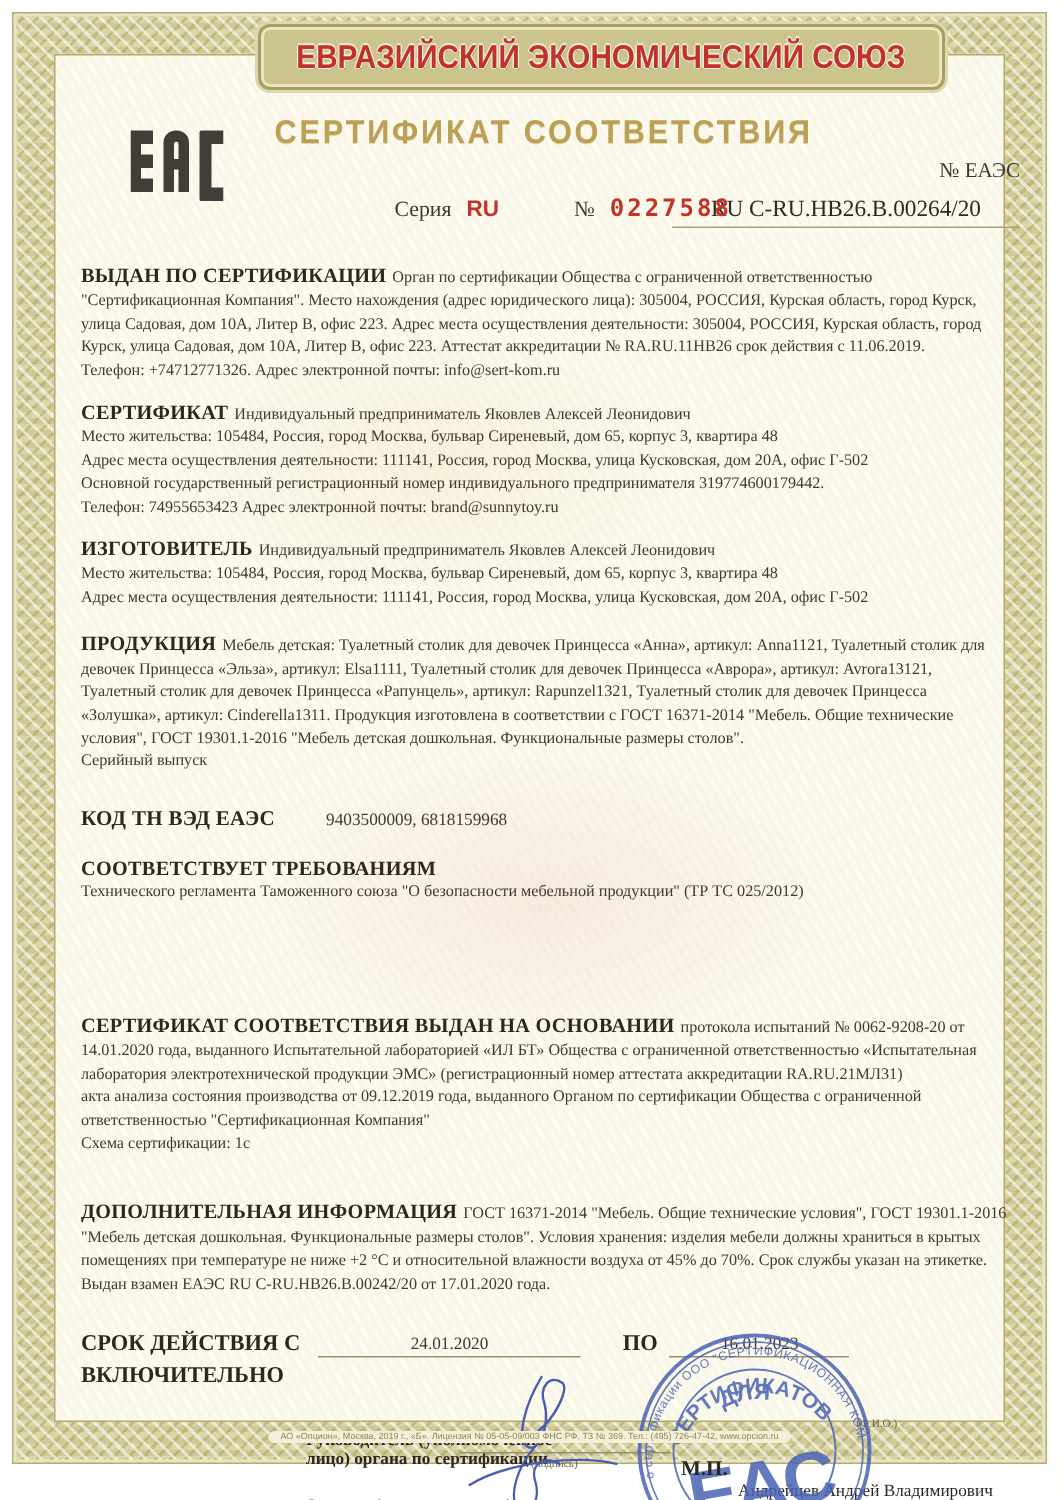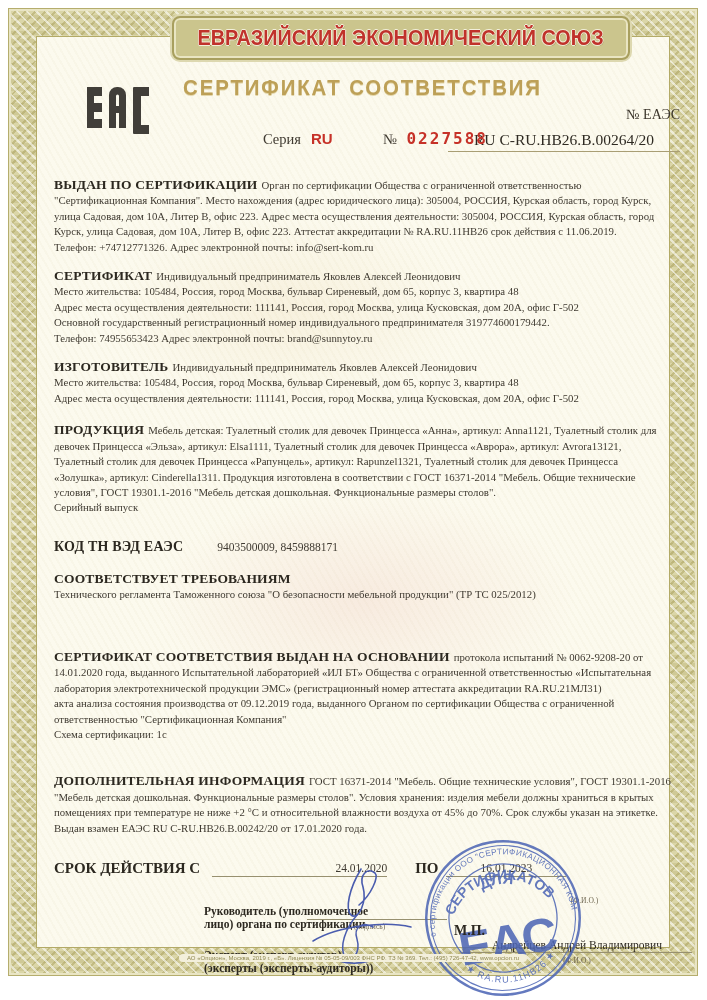--- a/index.html
+++ b/index.html
@@ -72,29 +72,29 @@
   .sections { position:absolute; left:9px; right:9px; top:118px; }
   .sec { margin-top:14px; line-height:13.4px; }
   .sec .h { font-weight:bold; font-size:13.5px; color:#2c2820; letter-spacing:.2px; }
   .sec .b { font-size:10.8px; white-space:pre-line; }
   #sec-products { margin-top:17px; }
   #sec-code { margin-top:24px; }
   #sec-code .h { font-size:14px;margin-top:44px; }
   #sec-code .b { font-size:11.5px; margin-left:30px; white-space:normal; }
   #sec-complies { margin-top:18px; }
   #sec-complies .h { display:block; }
-  #sec-basis { margin-top:48px; }
+  #sec-basis { margin-top:76px; }
   #sec-addinfo { margin-top:32px; }
 
   
   .validity { margin-top:25px; display:flex; align-items:flex-end;font-family:Liberation Serif, serif; }
   .vlabel { font-weight:bold; font-size:15px; color:#2c2820; white-space:nowrap; }
   .vdate { font-size:11.5px; text-align:center; border-bottom:1px solid #97906f;
            padding-bottom:2px; }
-  .vdate.from { width:175px; margin-left:12px;text-align:right; }
+  .vdate.from { width:175px; margin-left:12px; }
   .vpo { margin-left:28px; }
   .vdate.to { width:120px; margin-left:8px; }
   .vincl { font-weight:bold; font-size:15px; color:#2c2820; margin-top:4px; }
 
   
   .sign-area { position:relative; margin-top:2px; height:108px; font-size:11.5px; }
   .role { position:absolute; left:150px; font-weight:bold; white-space:pre-line;
           line-height:13px; color:#2c2820; }
   .role.r1 { top:26px; }
   .role.r2 { top:70px; }
@@ -181,21 +181,21 @@
       </p>
 
       <p class="sec" id="sec-products">
         <span class="h">ПРОДУКЦИЯ</span>
         <span class="b">Мебель детская: Туалетный столик для девочек Принцесса «Анна», артикул: Anna1121, Туалетный столик для девочек Принцесса «Эльза», артикул: Elsa1111, Туалетный столик для девочек Принцесса «Аврора», артикул: Avrora13121, Туалетный столик для девочек Принцесса «Рапунцель», артикул: Rapunzel1321, Туалетный столик для девочек Принцесса «Золушка», артикул: Cinderella1311. Продукция изготовлена в соответствии с ГОСТ 16371-2014 "Мебель. Общие технические условия", ГОСТ 19301.1-2016 "Мебель детская дошкольная. Функциональные размеры столов".
 Серийный выпуск</span>
       </p>
 
       <p class="sec" id="sec-code">
         <span class="h">КОД ТН ВЭД ЕАЭС</span>
-        <span class="b">9403500009, 8459888171</span>
+        <span class="b">9403500009, 6818159968</span>
       </p>
 
       <p class="sec" id="sec-complies">
         <span class="h">СООТВЕТСТВУЕТ ТРЕБОВАНИЯМ</span>
         <span class="b">Технического регламента Таможенного союза "О безопасности мебельной продукции" (ТР ТС 025/2012)</span>
       </p>
 
       <p class="sec" id="sec-basis">
         <span class="h">СЕРТИФИКАТ СООТВЕТСТВИЯ  ВЫДАН НА ОСНОВАНИИ</span>
         <span class="b">протокола испытаний № 0062-9208-20 от 14.01.2020 года, выданного Испытательной лабораторией «ИЛ БТ» Общества с ограниченной ответственностью «Испытательная лаборатория электротехнической продукции ЭМС» (регистрационный номер аттестата аккредитации RA.RU.21МЛ31)
@@ -208,20 +208,21 @@
         <span class="b">ГОСТ 16371-2014 "Мебель. Общие технические условия", ГОСТ 19301.1-2016 "Мебель детская дошкольная. Функциональные размеры столов". Условия хранения: изделия мебели должны храниться в крытых помещениях при температуре не ниже +2 °С и относительной влажности воздуха от 45% до 70%. Срок службы указан на этикетке.
 Выдан взамен ЕАЭС RU C-RU.HB26.B.00242/20 от 17.01.2020 года.</span>
       </p>
 
       <div class="validity">
         <span class="vlabel">СРОК ДЕЙСТВИЯ С</span>
         <span class="vdate from">24.01.2020</span>
         <span class="vlabel vpo">ПО</span>
         <span class="vdate to">16.01.2023</span>
       </div>
+      <div class="vincl">ВКЛЮЧИТЕЛЬНО</div>
 
       <div class="sign-area">
 
         <div class="role r1">Руководитель (уполномоченное
 лицо) органа по сертификации</div>
         <div class="role r2">Эксперт (эксперт-аудитор)
 (эксперты (эксперты-аудиторы))</div>
 
         <div class="sigline s1"></div>
 

